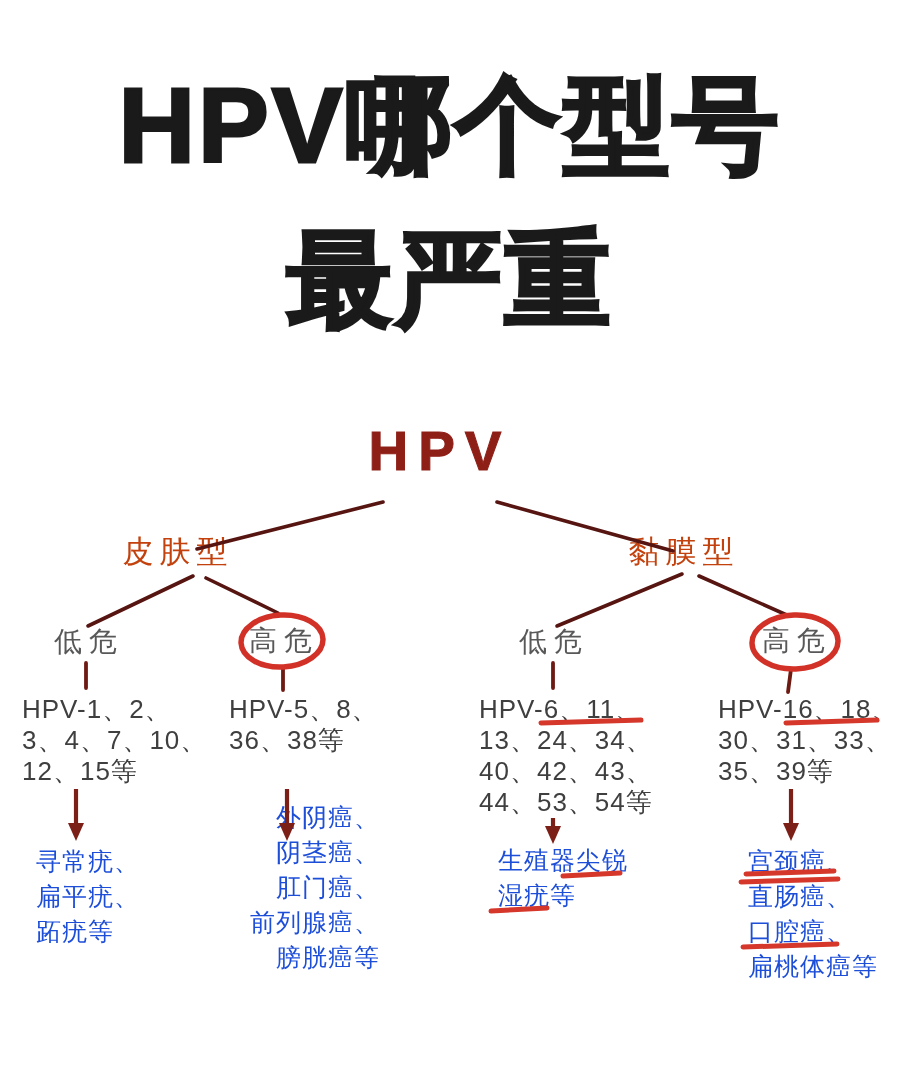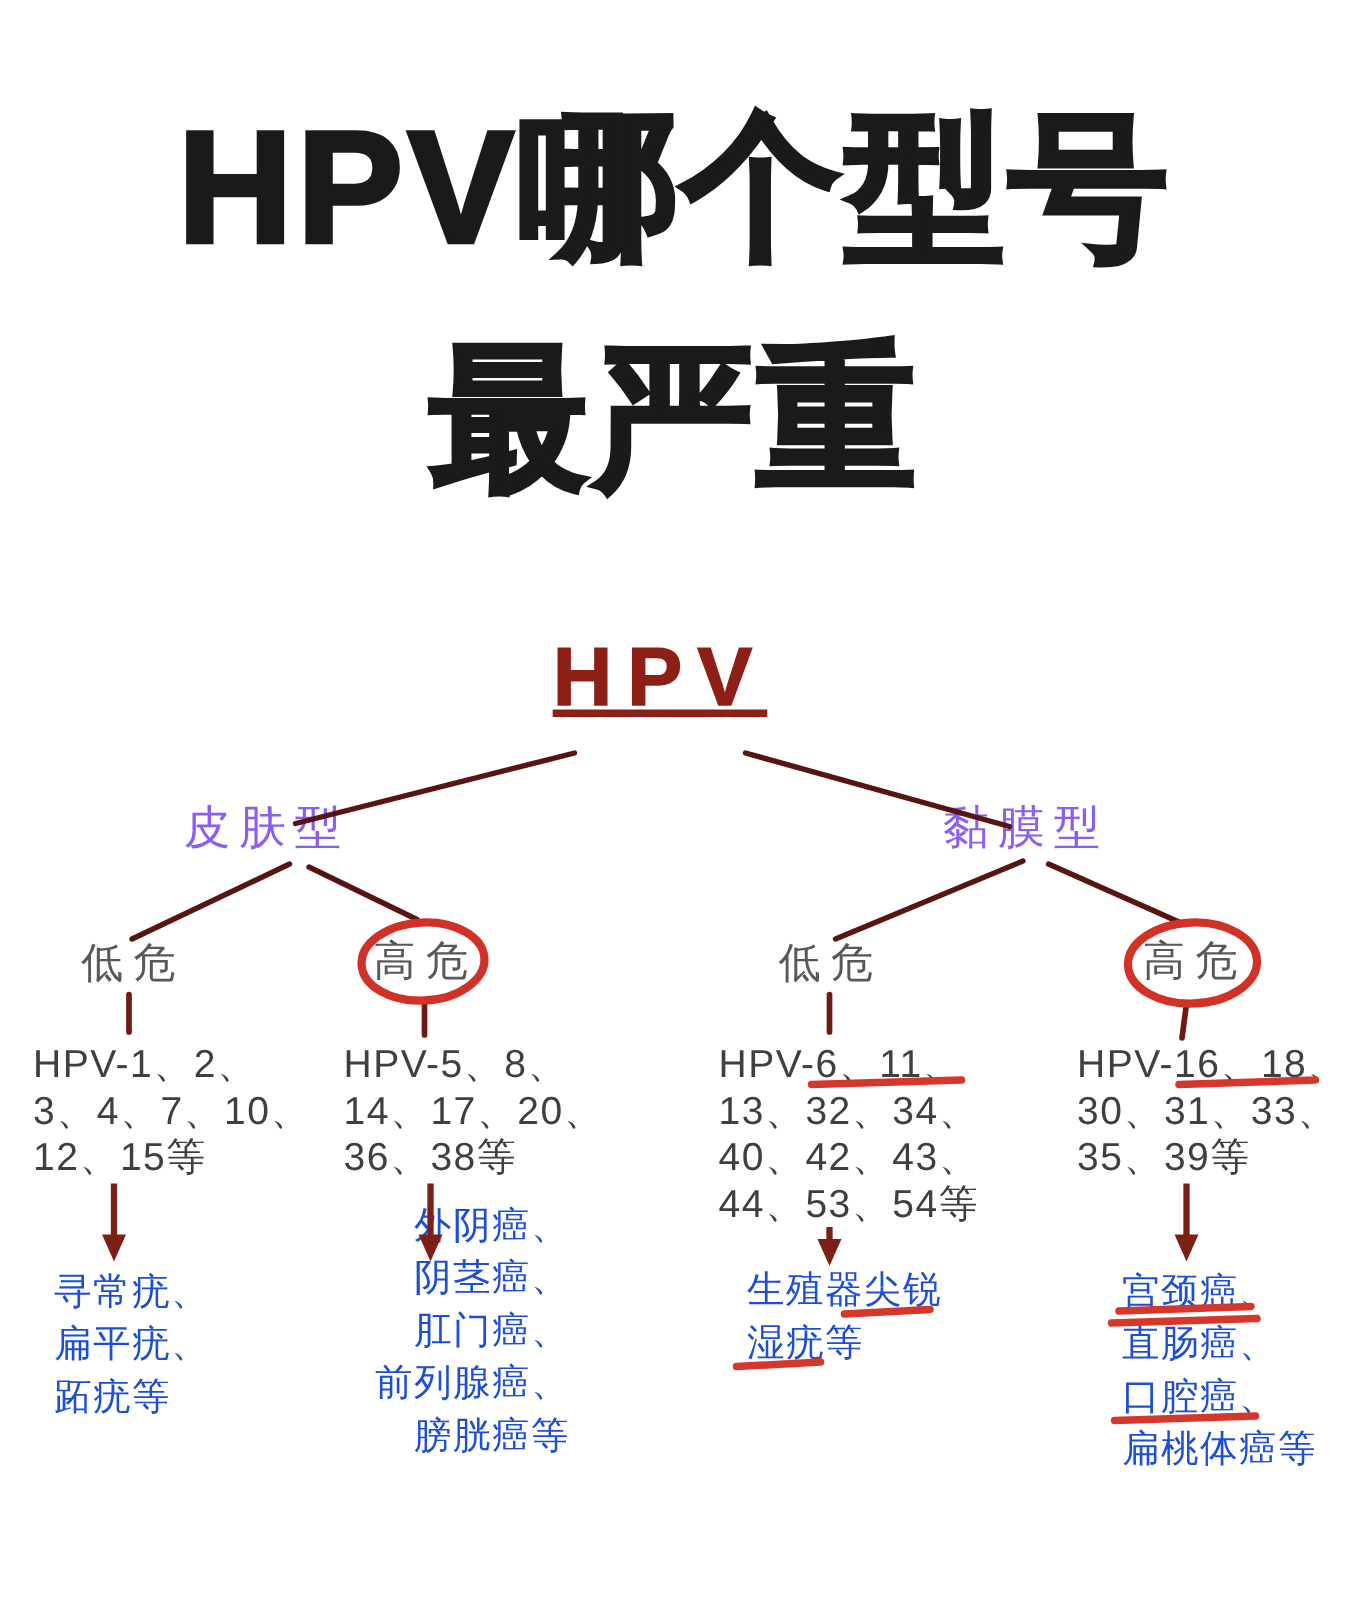--- a/index.html
+++ b/index.html
@@ -16,27 +16,27 @@
     font-size: 106px; font-weight: 900; color: #1a1a1a;
     letter-spacing: 3px; white-space: nowrap; line-height: 1;
     -webkit-text-stroke: 3px #1a1a1a;
   }
   .title-line.l1 { top: 72px; }
   .title-line.l2 { top: 226px; }
 
   .root-node {
     position: absolute; left: 440px; top: 424px; transform: translateX(-50%);
     font-size: 55px; font-weight: 900; color: #8e1f17;
-    letter-spacing: 10px; line-height: 1; white-space: nowrap; text-decoration: underline;
+    letter-spacing: 10px; line-height: 1; white-space: nowrap;
     -webkit-text-stroke: 1px #8e1f17;
   }
 
   .branch-label {
     position: absolute; transform: translateX(-50%);
-    font-size: 31px; color: #8b5cf6; letter-spacing: 6px;
+    font-size: 31px; color: #c2410c; letter-spacing: 6px;
     line-height: 1; white-space: nowrap;
   }
   .risk-label {
     position: absolute; transform: translateX(-50%);
     font-size: 28px; color: #585858; letter-spacing: 7px;
     line-height: 1; white-space: nowrap;
   }
 
   .type-list {
     position: absolute; font-size: 26px; line-height: 31px;
@@ -70,26 +70,25 @@
   <div class="risk-label" style="left:554px; top:628px;">低危</div>
   <div class="risk-label" style="left:797px; top:627px;">高危</div>
 
   <div class="type-list" style="left:22px; top:694px;">
     <div>HPV-1、2、</div>
     <div>3、4、7、10、</div>
     <div>12、15等</div>
   </div>
   <div class="type-list" style="left:229px; top:694px;">
     <div>HPV-5、8、</div>
-    <div>14、17、20、</div>
     <div>36、38等</div>
   </div>
   <div class="type-list" style="left:479px; top:694px;">
     <div>HPV-6、11、</div>
-    <div>13、32、34、</div>
+    <div>13、24、34、</div>
     <div>40、42、43、</div>
     <div>44、53、54等</div>
   </div>
   <div class="type-list" style="left:718px; top:694px;">
     <div>HPV-16、18、</div>
     <div>30、31、33、</div>
     <div>35、39等</div>
   </div>
 
   <div class="outcome-list" style="left:36px; top:844px;">

